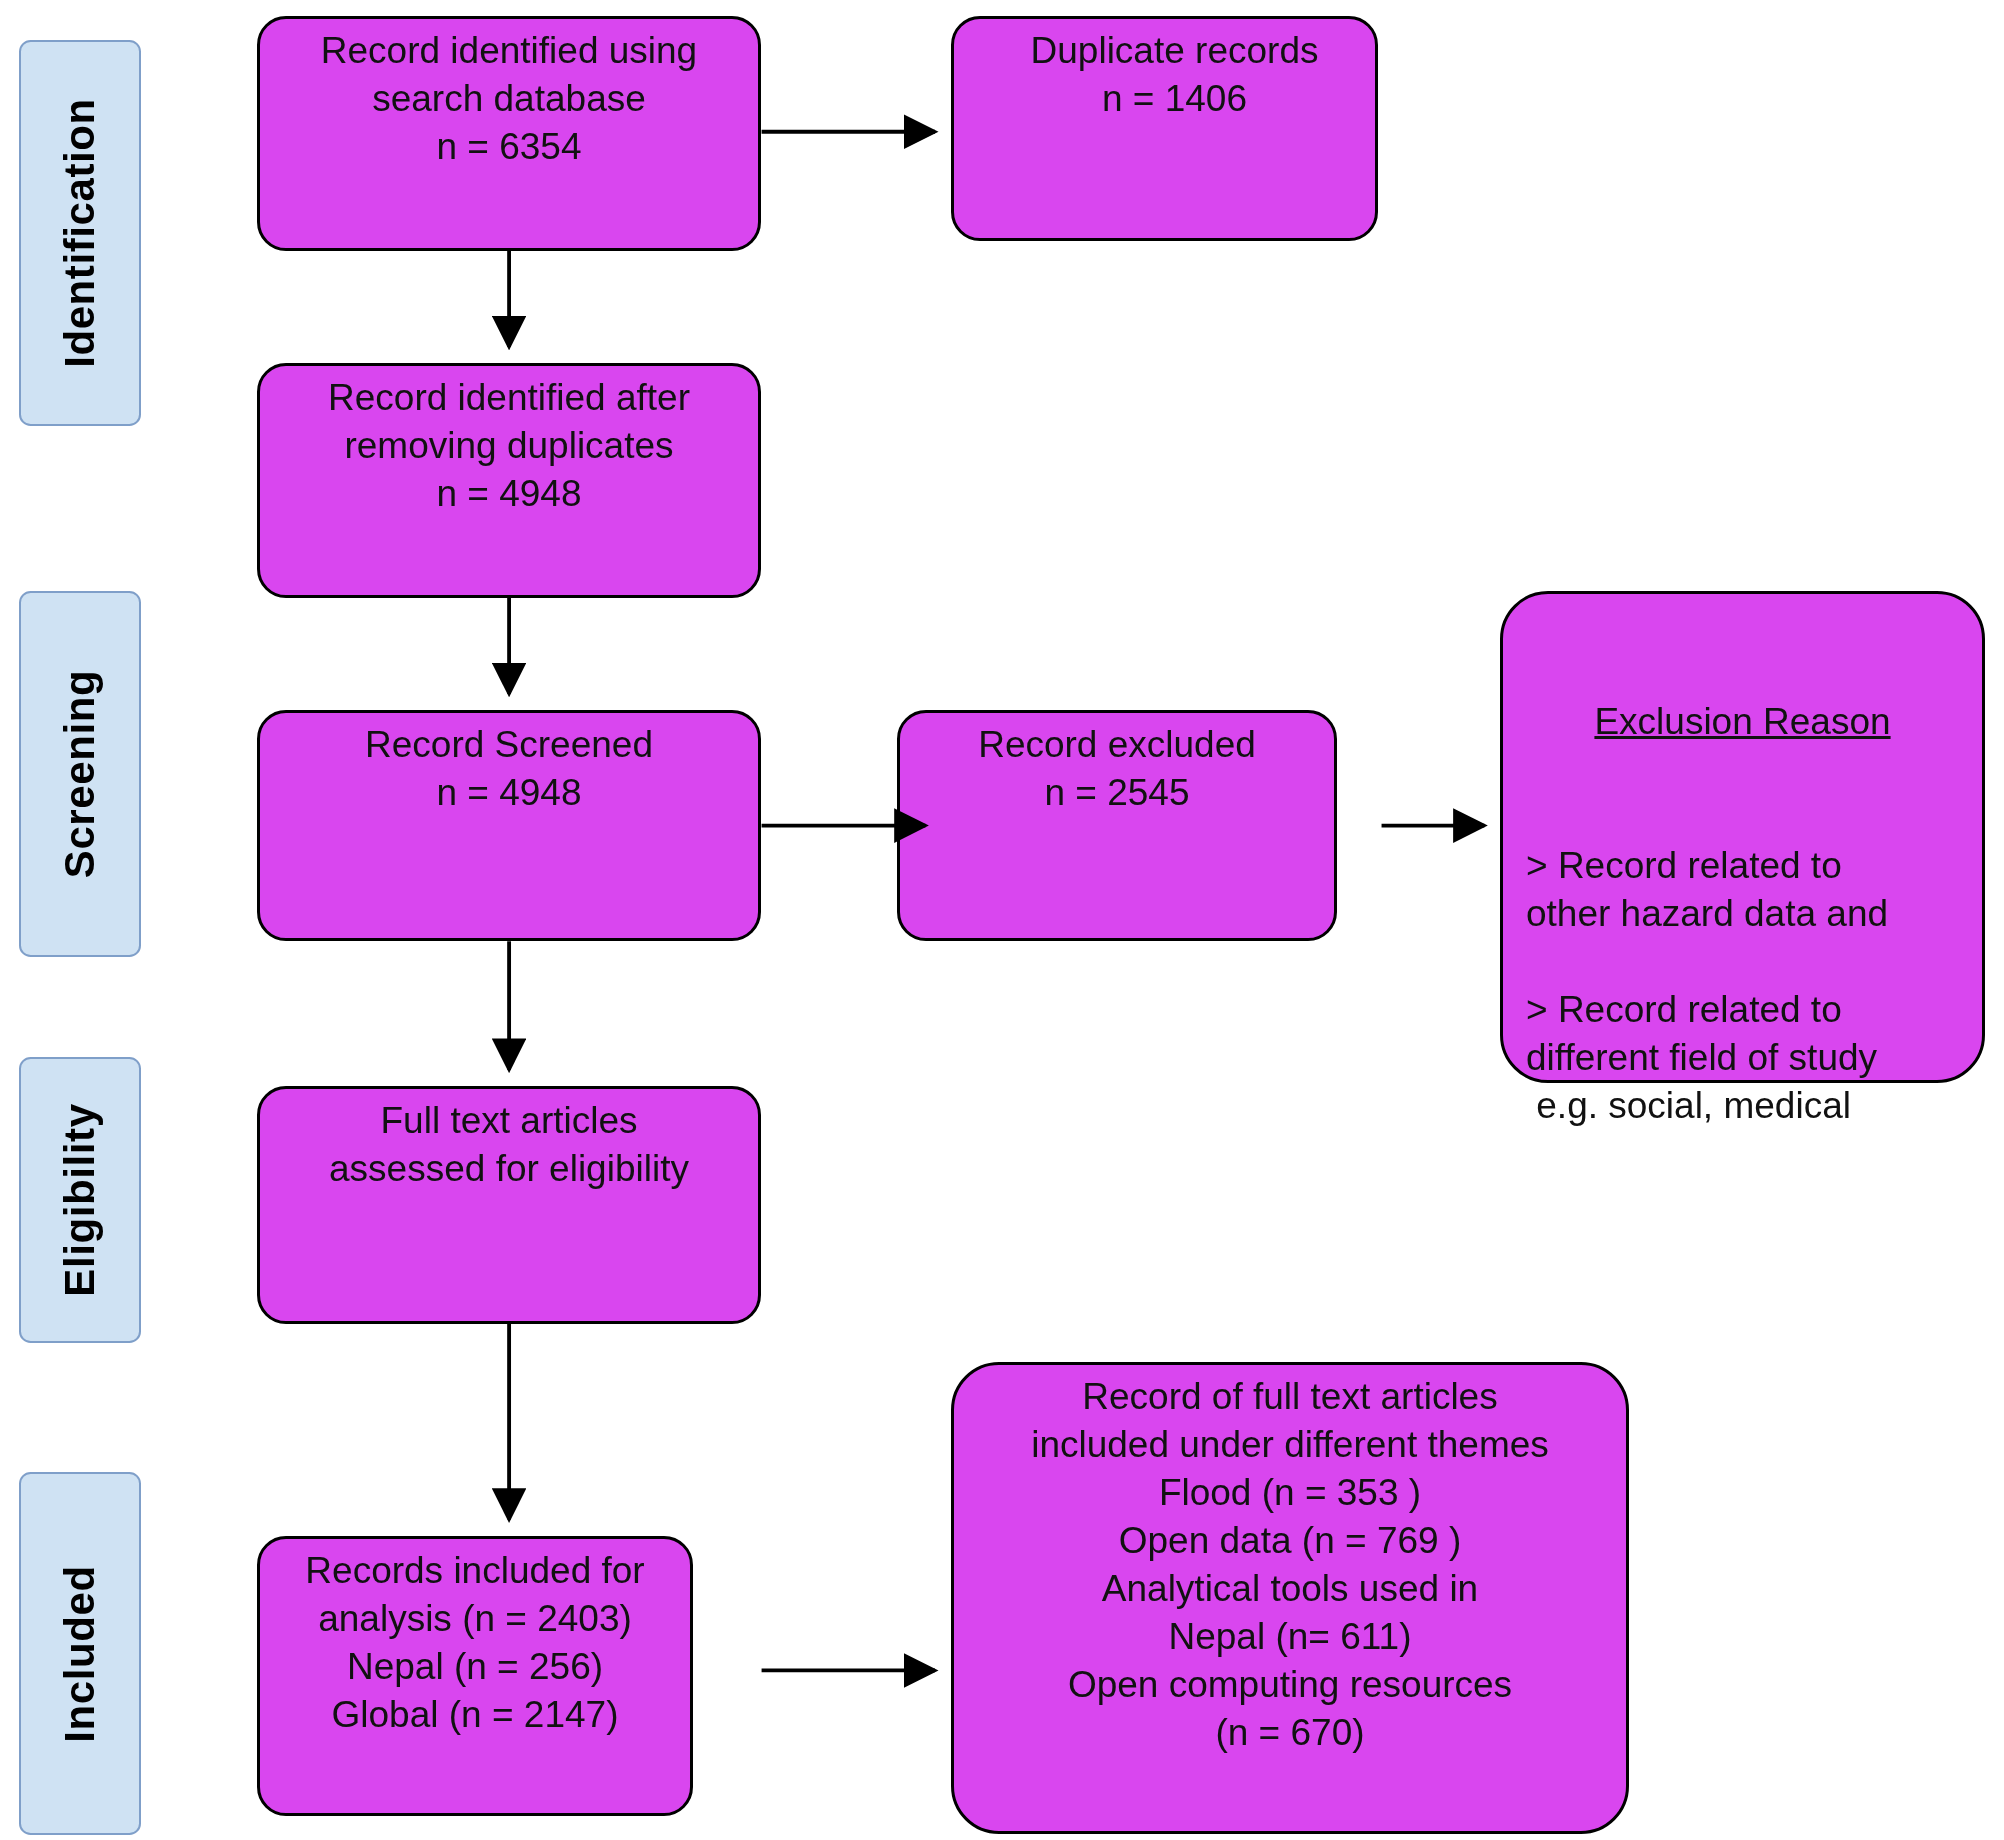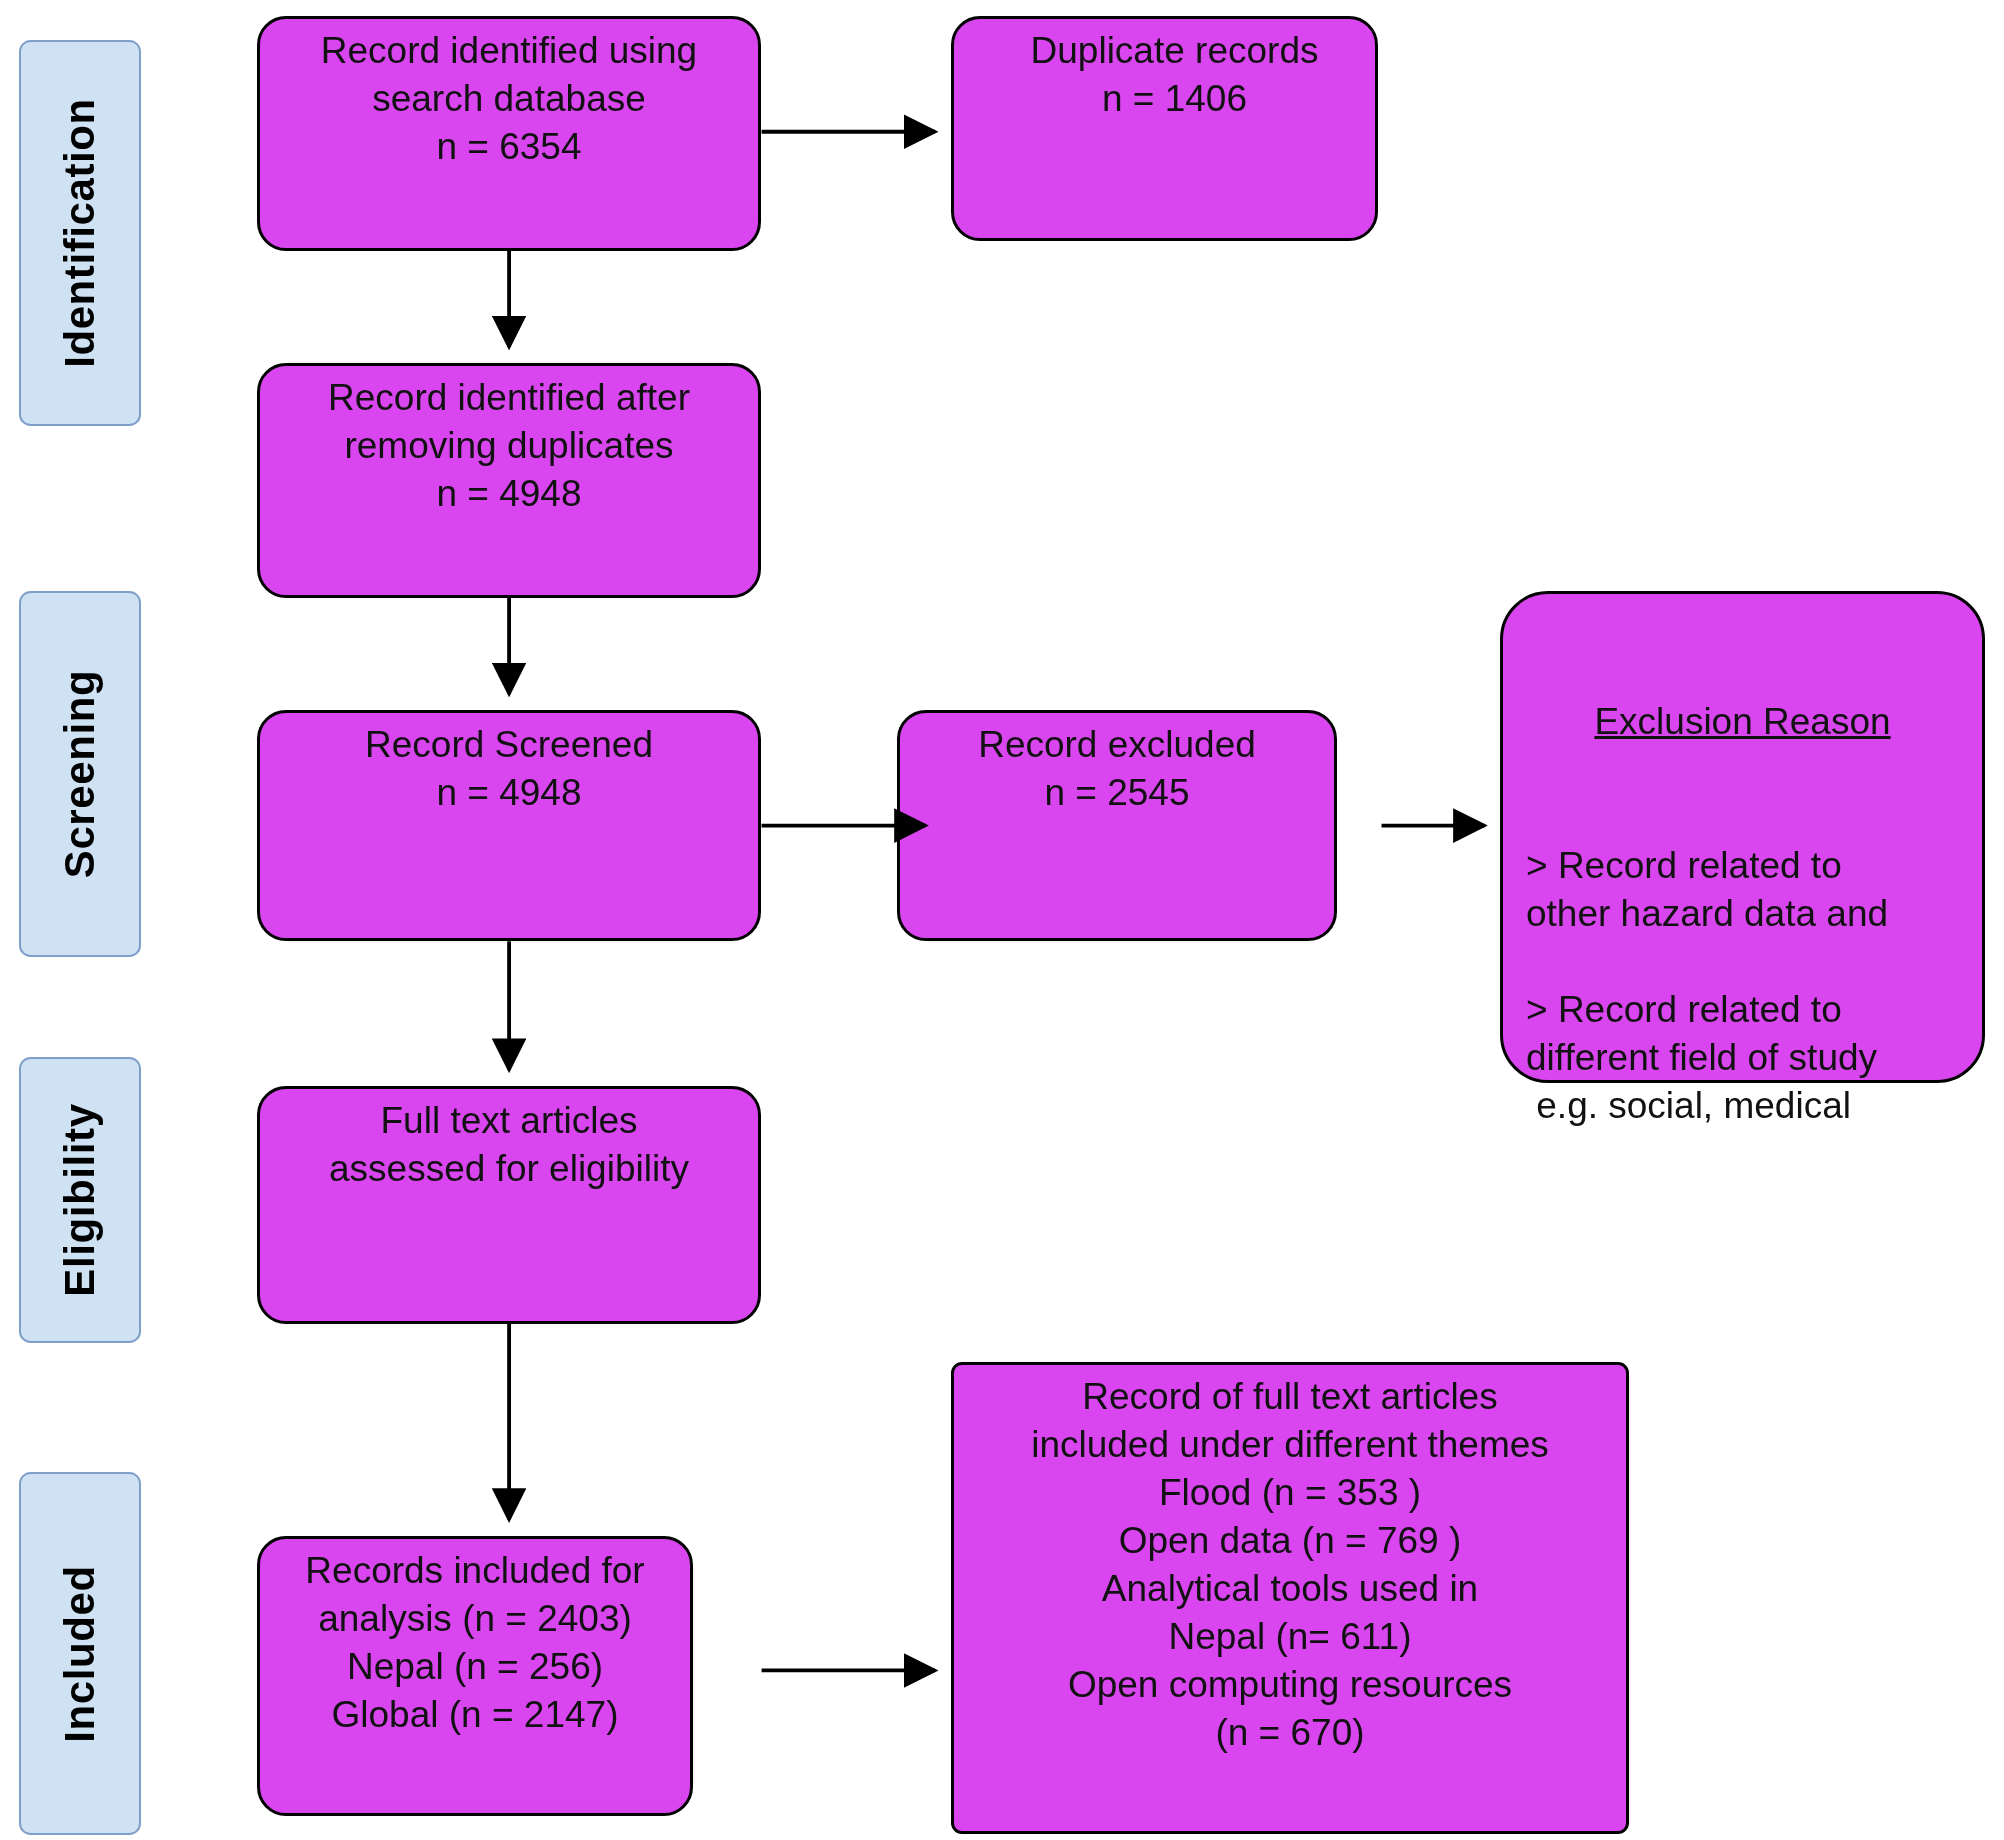--- a/index.html
+++ b/index.html
@@ -61,21 +61,21 @@
 
   
   #box-identified  { left: 257px;  top: 16px;   width: 504px;  height: 235px; }
   #box-duplicates  { left: 951px; top: 16px;   width: 427px;  height: 225px; padding-left: 20px; }
   #box-after-dup   { left: 257px;  top: 363px;  width: 504px;  height: 235px; }
   #box-screened    { left: 257px;  top: 710px; width: 504px;  height: 231px; }
   #box-excluded    { left: 897px; top: 710px; width: 440px;  height: 231px; }
   #box-exclusion   { left: 1500px; top: 591px;  width: 485px;  height: 492px; }
   #box-fulltext    { left: 257px;  top: 1086px; width: 504px;  height: 238px; }
   #box-included    { left: 257px;  top: 1536px; width: 436px;  height: 280px; }
-  #box-themes      { left: 951px; top: 1362px; width: 678px; height: 472px; border-radius: 11px; }
+  #box-themes      { left: 951px; top: 1362px; width: 678px; height: 472px; }
 
   
   #stage-identification { left: 19px; top: 40px;   width: 122px; height: 386px; }
   #stage-screening      { left: 19px; top: 591px;  width: 122px; height: 366px; }
   #stage-eligibility    { left: 19px; top: 1057px; width: 122px; height: 286px; }
   #stage-included       { left: 19px; top: 1472px; width: 122px; height: 363px; }
 
   svg.arrows {
     position: absolute;
     left: 0; top: 0;

